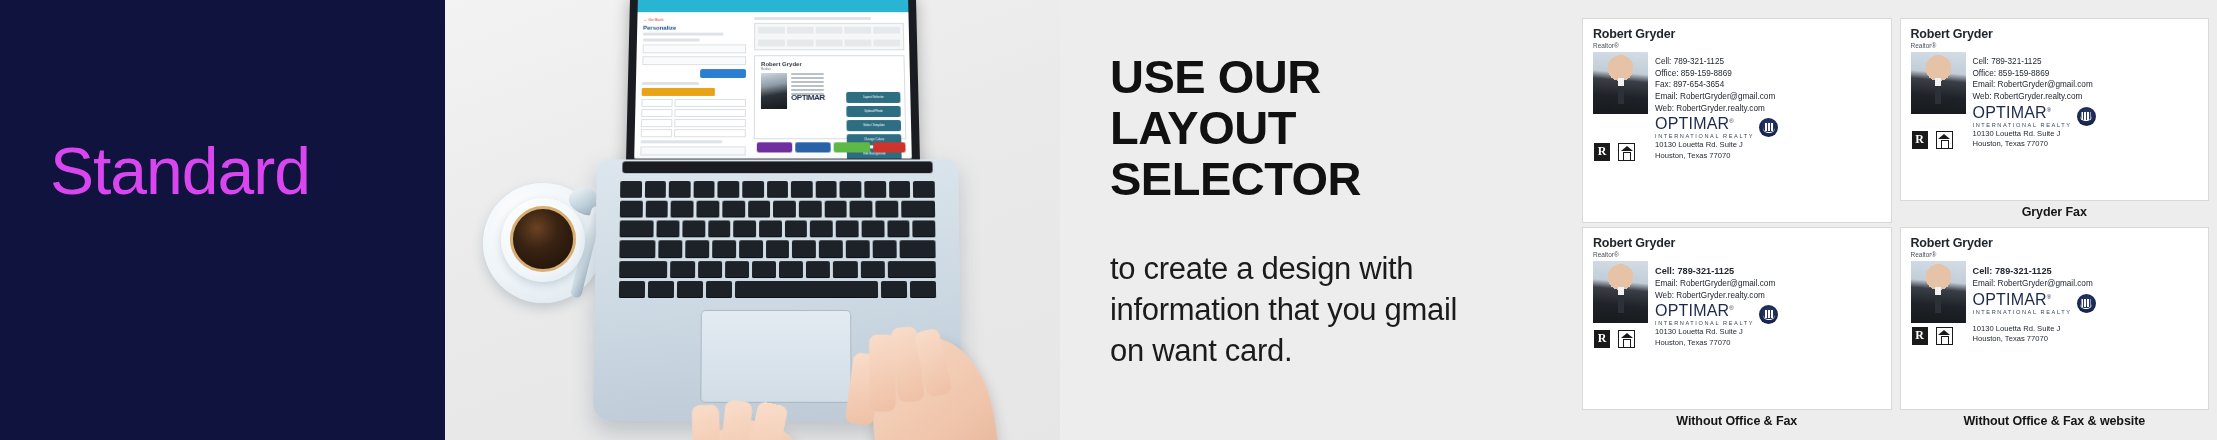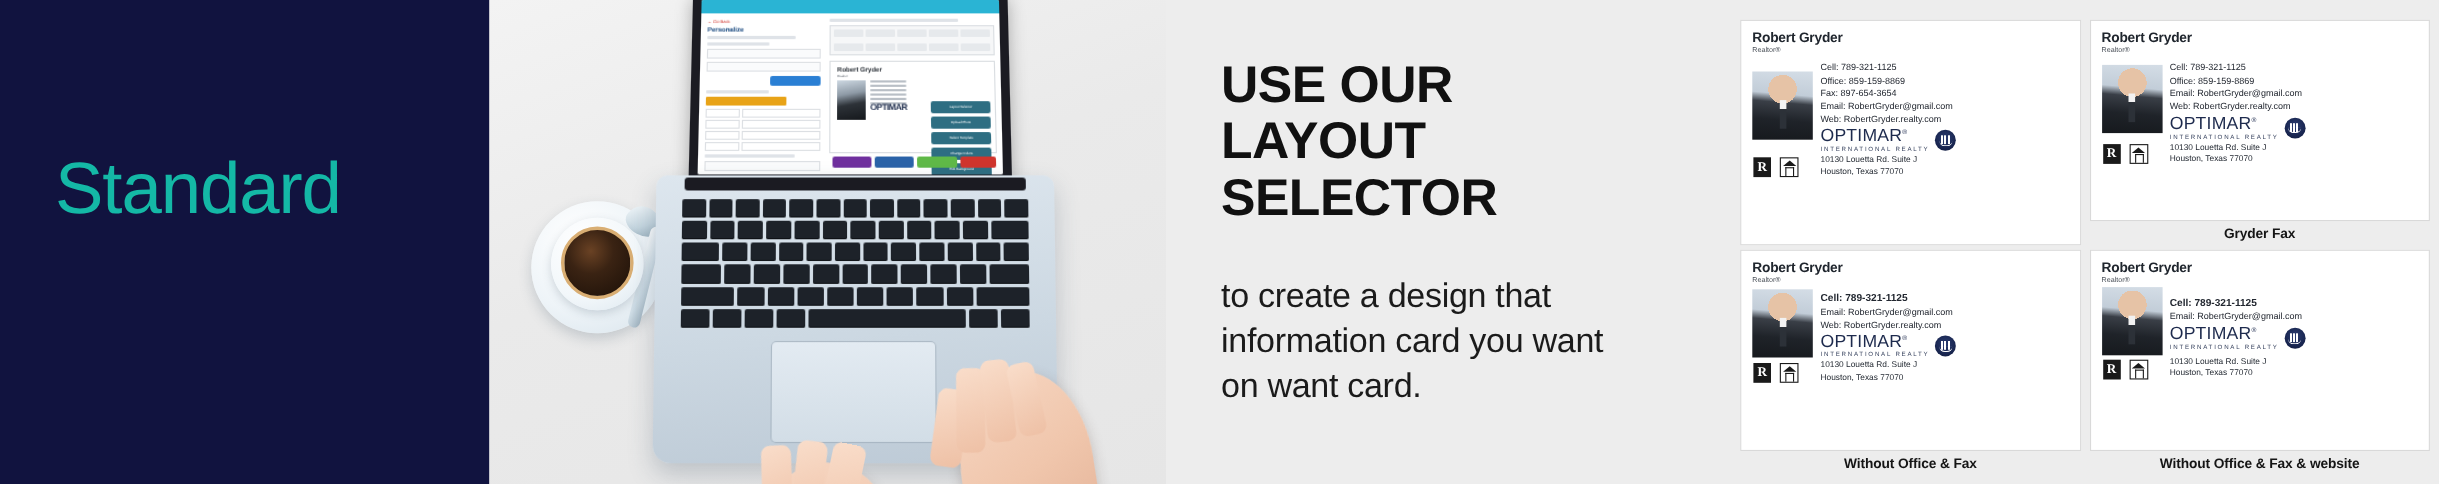--- a/index.html
+++ b/index.html
@@ -20,21 +20,21 @@
   .navy-panel {
     position: absolute; left: 0; top: 0;
     width: 445px; height: 440px;
     background: #11133f;
   }
   .navy-inner {
     position: absolute; left: 50px; top: 138px;
     width: 380px;
   }
   .hero-title {
-    color: #14b8a6;
+    color: #d946ef;
     font-size: 66px;
     font-weight: 400;
     letter-spacing: -1px;
     line-height: 1;
     white-space: nowrap;
   }
   .hero-sub {
     color: #ffffff;
     font-size: 38px;
     font-weight: 400;
@@ -233,21 +233,21 @@
   .bcard {
     background: #ffffff;
     border: 1px solid #d9d9d9;
     flex: 1;
     padding: 8px 10px 6px 10px;
     position: relative;
     overflow: hidden;
   }
   .bc-name { font-size: 12.5px; font-weight: 700; color:#20262e; letter-spacing:-0.2px; }
   .bc-role { font-size: 6.5px; color:#4a5058; margin-top:1px; margin-bottom: 3px; }
-  .bc-body { display:flex; gap: 7px; align-items: center; }
+  .bc-body { display:flex; gap: 7px; }
   .bc-photo {
     width: 55px; height: 62px; flex: 0 0 55px;
     background:
       radial-gradient(circle at 50% 26%, #e6c3a6 0 13px, transparent 13px),
       linear-gradient(185deg,#d4dde6 0%, #c2cdd8 34%, #3a3f47 46%, #1f2329 70%, #16191d 100%);
     position: relative;
   }
   .bc-photo::after {
     content:"";
     position:absolute; left:50%; top:42%;
@@ -518,22 +518,22 @@
     </div>
   </div>
 
   <div class="copy">
     <div class="headline">
       <div>USE OUR</div>
       <div>LAYOUT</div>
       <div>SELECTOR</div>
     </div>
     <div class="subcopy">
-      <div>to create a design that</div>
-      <div>information card you want</div>
+      <div>to create a design with</div>
+      <div>information that you gmail</div>
       <div>on want card.</div>
     </div>
   </div>
 
   <div class="cards-area">
     <div class="cards-grid" id="cards-grid">
         <div class="card-cell">
           <div class="bcard">
             <div class="bc-name">Robert Gryder</div>
             <div class="bc-role">Realtor®</div>

